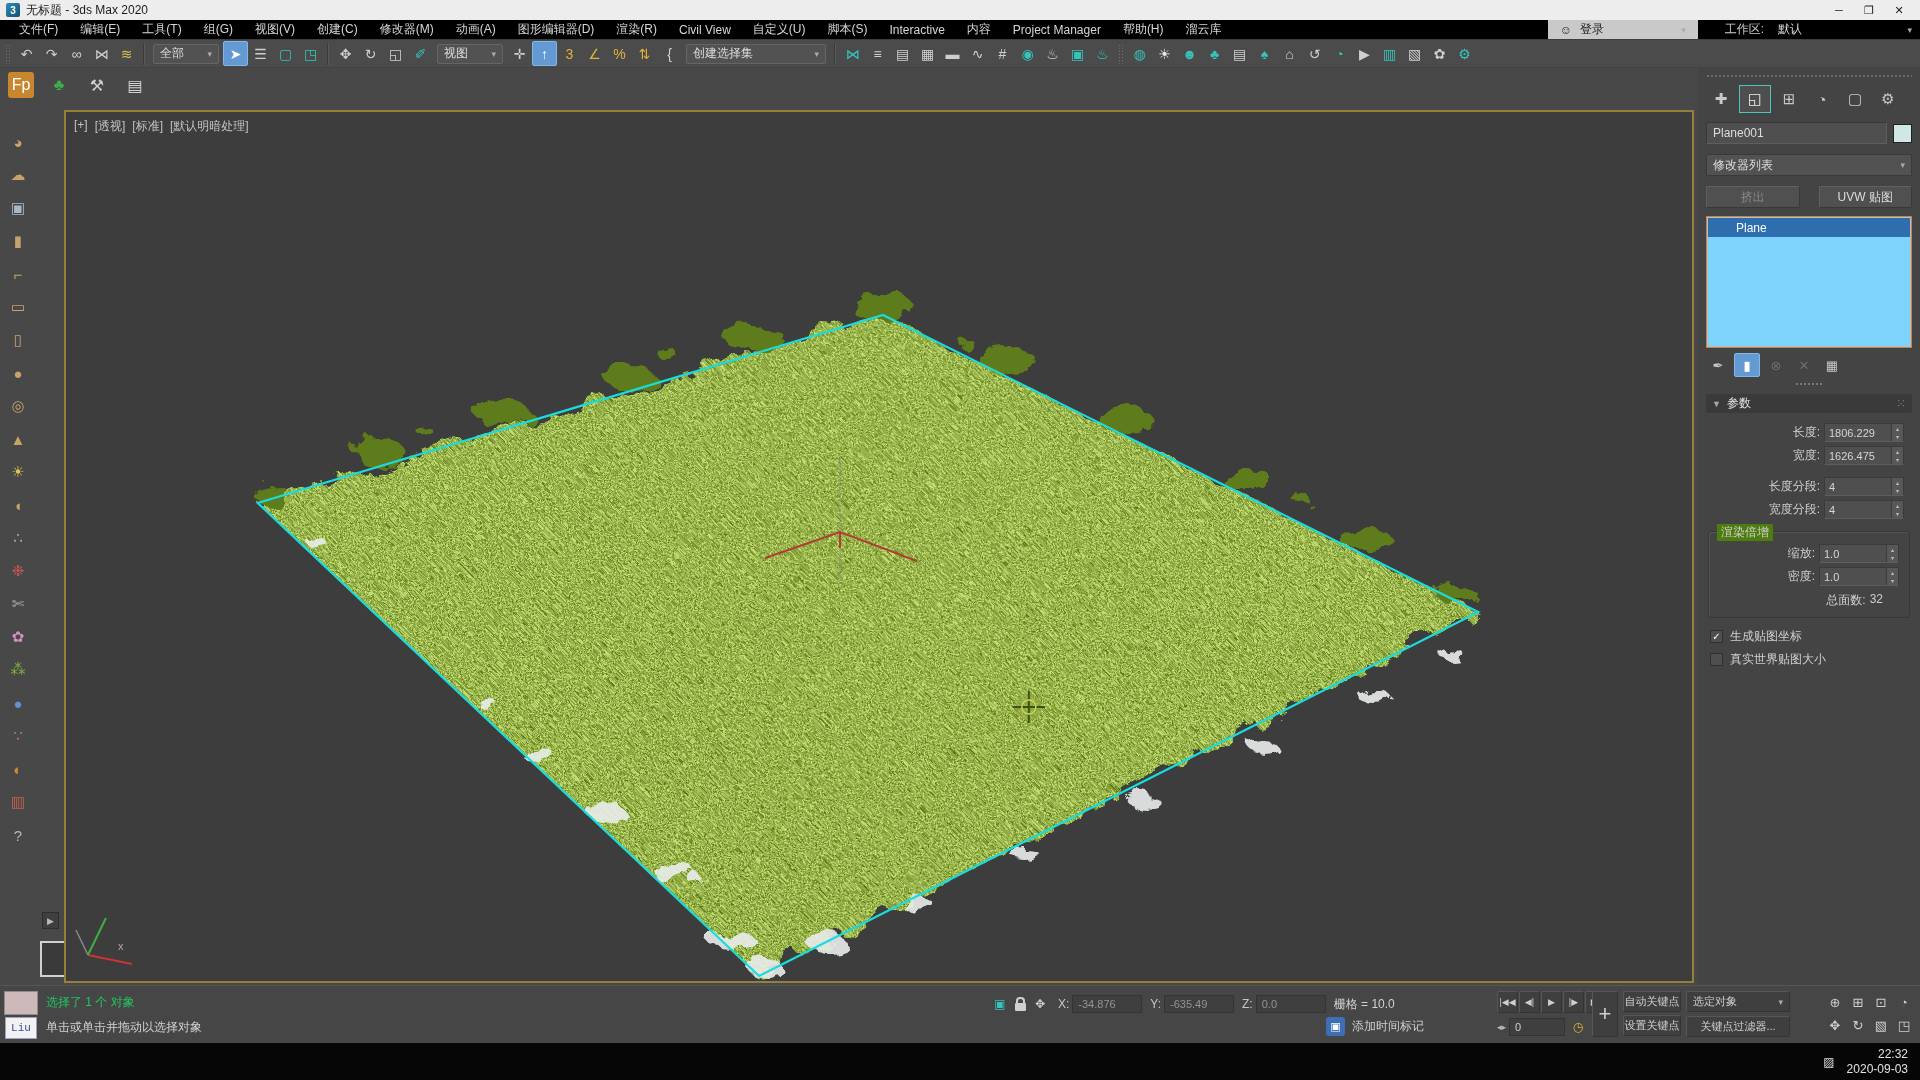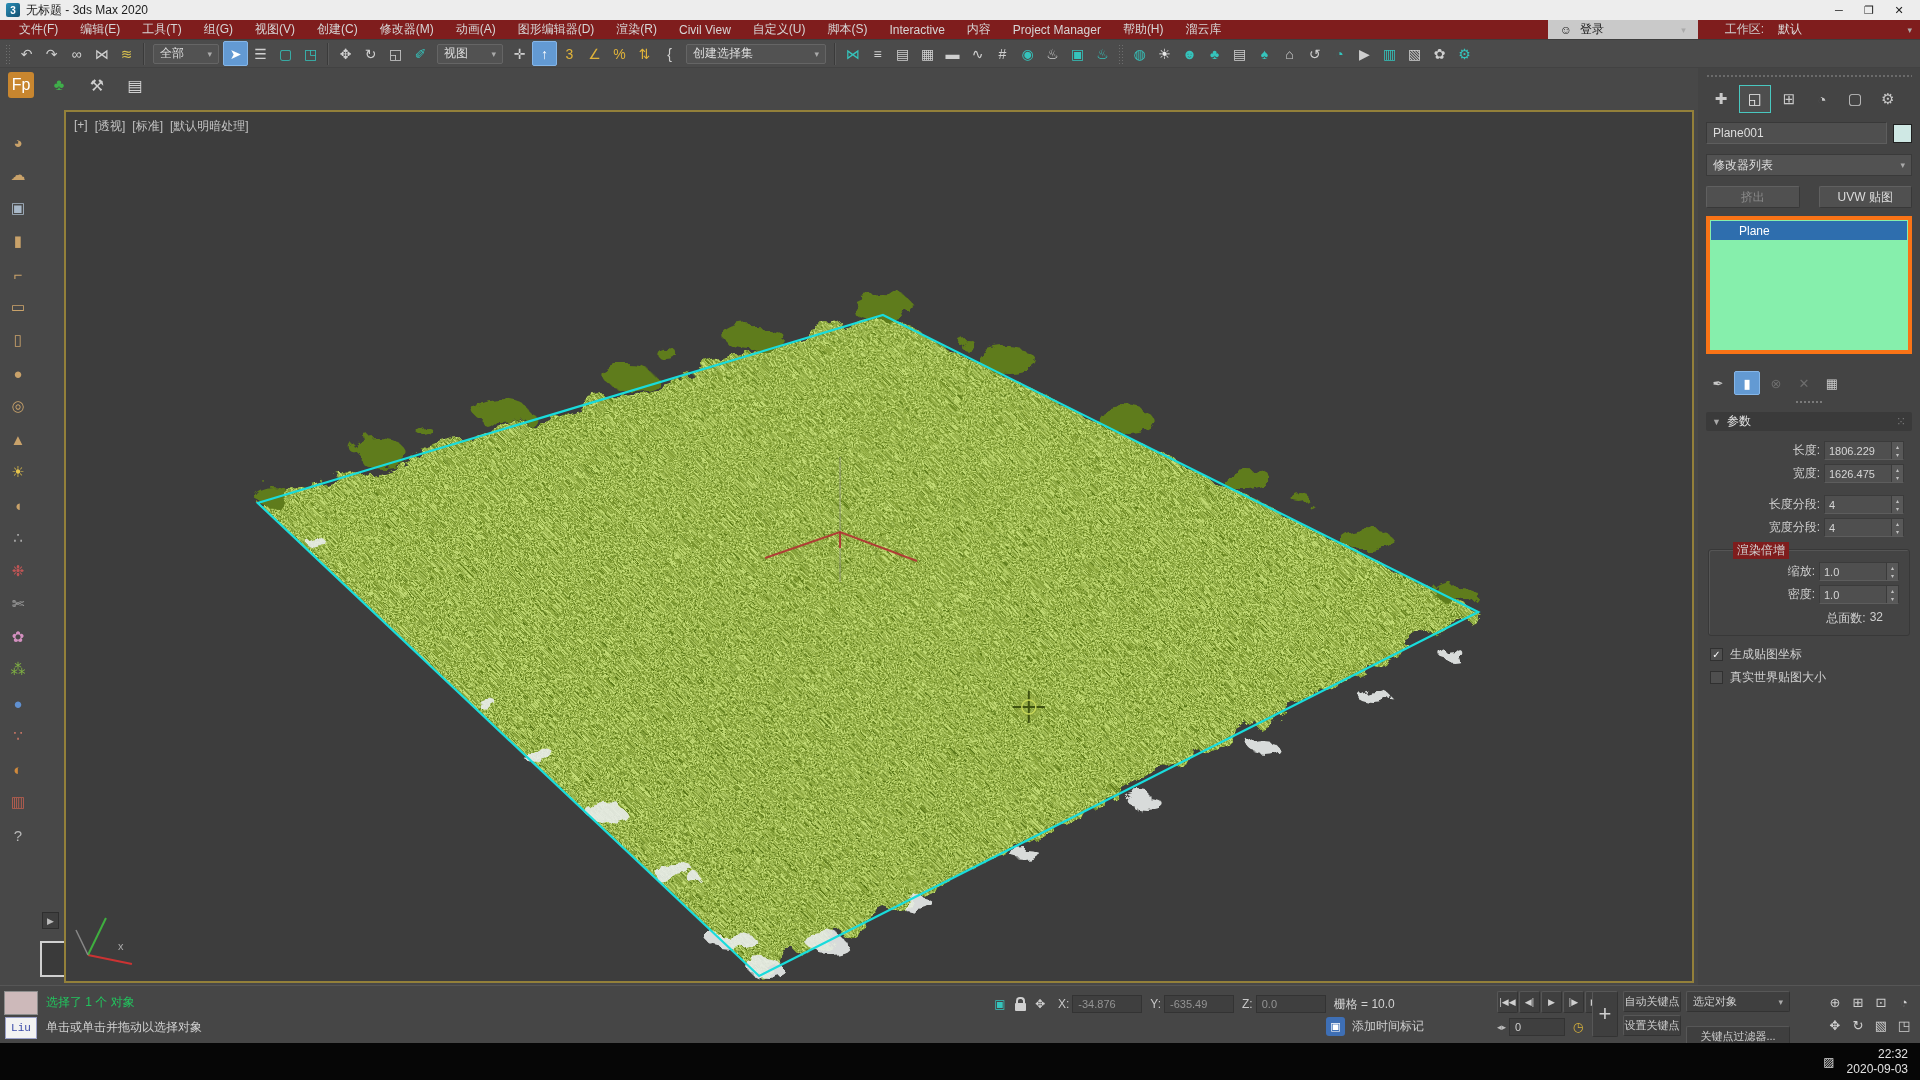--- a/index.html
+++ b/index.html
@@ -7,21 +7,21 @@
        font-family:"Liberation Sans","DejaVu Sans",sans-serif;font-size:12px;color:#cfcfcf;cursor:default}
   
   #titlebar{position:absolute;left:0;top:0;width:100%;height:20px;background:#ededed;color:#1b1b1b;
             display:flex;align-items:center;gap:6px;padding:0 6px;box-sizing:border-box}
   .appicon{width:14px;height:14px;border-radius:2px;background:linear-gradient(135deg,#2a8fb8,#155070);
            color:#fff;font-size:10px;font-weight:bold;display:flex;align-items:center;justify-content:center}
   .title{font-size:12px}
   .winbtns{margin-left:auto;display:flex}
   .wbtn{width:30px;height:19px;display:flex;align-items:center;justify-content:center;font-size:11px;color:#222}
   
-  #menubar{position:absolute;top:20px;left:0;width:100%;height:20px;background:#7f1d1d;border-bottom:1px solid #3e3e3e;
+  #menubar{position:absolute;top:20px;left:0;width:100%;height:20px;background:#000000;border-bottom:1px solid #3e3e3e;
            display:flex;align-items:center;padding-left:8px;box-sizing:border-box}
   .menuitem{padding:0 11px;color:#d6d6d6;white-space:nowrap}
   .mright{margin-left:auto;display:flex;align-items:stretch;height:100%}
   #login{background:#c9c9c9;color:#222;display:flex;align-items:center;gap:8px;padding:0 12px;width:150px;box-sizing:border-box}
   #login .dd{margin-left:auto}
   #wslabel{display:flex;align-items:center;padding:0 6px 0 27px;color:#cfcfcf}
   #wsdrop{width:150px;display:flex;align-items:center;justify-content:space-between;padding:0 8px;color:#ddd;box-sizing:border-box}
   .dd{font-size:9px;color:#aaa}
   
   #toolbar1{position:absolute;top:40px;left:0;width:100%;height:28px;background:#4b4b4b;border-bottom:1px solid #424242;
@@ -56,40 +56,40 @@
   #namerow{display:flex;gap:6px;align-items:center;margin:2px 0 10px}
   #objname{flex:1;height:20px;background:#4f4f4f;border:1px solid #393939;border-bottom-color:#5e5e5e;border-right-color:#5e5e5e;
            display:flex;align-items:center;padding:0 6px;color:#ddd}
   #objcolor{width:17px;height:17px;background:#cfe8e4;border:1px solid #202020}
   #modlist{height:20px;background:#525252;border:1px solid #3a3a3a;display:flex;align-items:center;justify-content:space-between;
            padding:0 6px;margin-bottom:10px;color:#ddd}
   #modbtns{display:flex;gap:19px;margin-bottom:8px}
   .mbtn{flex:1;height:20px;background:#505050;border:1px solid #606060;border-bottom-color:#383838;border-right-color:#383838;
         display:flex;align-items:center;justify-content:center;color:#ddd;border-radius:2px}
   .mbtn.disabled{color:#8a8a8a}
-  #stack{height:128px;background:#86efac;border:4px solid #f97316;margin-bottom:16px;padding:1px}
+  #stack{height:128px;background:#7dd3fc;border:1px solid #f97316;margin-bottom:4px;padding:1px}
   .stackrow{height:19px;background:#2e6eae;color:#fff;display:flex;align-items:center;padding-left:28px}
   #stacktools{display:flex;align-items:center;gap:4px;height:26px;margin-bottom:4px}
   .stool{width:24px;height:22px;display:flex;align-items:center;justify-content:center;color:#c8c8c8;font-size:13px;border-radius:2px}
   .stool.active{background:#639ad3;border:1px solid #85b6e8;color:#fff}
   .stool.disabled{color:#6e6e6e}
   .pdivider{display:flex;justify-content:center;margin:4px 0 8px}
   .pdivider span{width:28px;height:4px;background-image:radial-gradient(#7a7a7a 1px,transparent 1px);background-size:4px 4px}
   .rhead{height:19px;background:#3a3a3a;display:flex;align-items:center;gap:6px;padding:0 6px;color:#e0e0e0;margin-bottom:10px;border-radius:2px}
   .rhead .arr{font-size:9px;color:#a8a8a8}
   .rhead .rgrip{margin-left:auto;color:#777}
   .prow{display:flex;align-items:center;justify-content:flex-end;gap:4px;margin-bottom:4px;padding-right:8px}
   .plabel{color:#cfcfcf}
   .pfield{width:78px;height:17px;background:#4f4f4f;border:1px solid #3b3b3b;border-bottom-color:#5d5d5d;display:flex;align-items:stretch}
   .pval{flex:1;display:flex;align-items:center;padding:0 4px;font-size:11px;color:#d5d5d5}
   .spin{width:11px;display:flex;flex-direction:column;background:#585858;border-left:1px solid #3b3b3b}
   .spin i{flex:1;font-style:normal;font-size:6px;display:flex;align-items:center;justify-content:center;color:#c0c0c0}
   .gap8{height:8px}
   .pgroup{border:1px solid #383838;box-shadow:1px 1px 0 #555 inset;border-radius:3px;margin:12px 2px 10px;padding:12px 2px 4px;position:relative}
-  .gtitle{position:absolute;top:-8px;left:24px;background:#7f1d1d;padding:0 4px;color:#d0d0d0}
+  .gtitle{position:absolute;top:-8px;left:8px;background:#4d7c0f;padding:0 4px;color:#d0d0d0}
   .faceline{display:flex;justify-content:flex-end;gap:4px;padding-right:24px;margin:6px 0 4px;color:#cfcfcf}
   .chkrow{display:flex;align-items:center;gap:7px;margin:6px 0 2px;padding-left:4px}
   .chk{width:13px;height:13px;background:#4f4f4f;border:1px solid #303030;display:flex;align-items:center;justify-content:center;
        font-size:10px;color:#fff;box-sizing:border-box}
   
   #statusbar{position:absolute;left:0;top:985px;width:100%;height:58px;background:#464646;border-top:1px solid #565656;box-sizing:border-box}
   .abs{position:absolute}
   .sb-swatch{left:4px;top:5px;width:32px;height:22px;background:#cdb9ba;border:1px solid #8d8d8d}
   .sb-liu{left:5px;top:31px;width:30px;height:20px;background:#f2f2f2;border:1px solid #9aa0c8;color:#3a4aa8;font-size:11px;
           display:flex;align-items:center;justify-content:center;font-family:"Liberation Mono","DejaVu Sans Mono",monospace}
@@ -515,21 +515,21 @@
     <span class="sbico" style="color:#d8b23a">◷</span>
   </div>
 
   <div class="abs sbtn" style="left:1592px;top:5px;width:26px;height:46px;font-size:22px">+</div>
 
   <div class="abs" style="left:1623px;top:5px;display:flex;flex-direction:column;gap:3px">
     <span class="sbtn" style="width:58px;height:21px;font-size:11px">自动关键点</span>
     <span class="sbtn" style="width:58px;height:21px;font-size:11px">设置关键点</span>
   </div>
 
-  <div class="abs" style="left:1686px;top:5px;display:flex;flex-direction:column;gap:14px">
+  <div class="abs" style="left:1686px;top:5px;display:flex;flex-direction:column;gap:4px">
     <span class="sbtn" style="width:104px;height:21px;font-size:11px;justify-content:space-between;padding:0 6px">
       <span>选定对象</span>
         <span class="dd">▾</span>
       </span>
     <span class="sbtn" style="width:104px;height:21px;font-size:11px">关键点过滤器...</span>
   </div>
 
   <div class="abs" style="left:1824px;top:5px;display:grid;grid-template-columns:repeat(4,23px);grid-auto-rows:23px">
     <span class="navico">⊕</span>
       <span class="navico">⊞</span>

